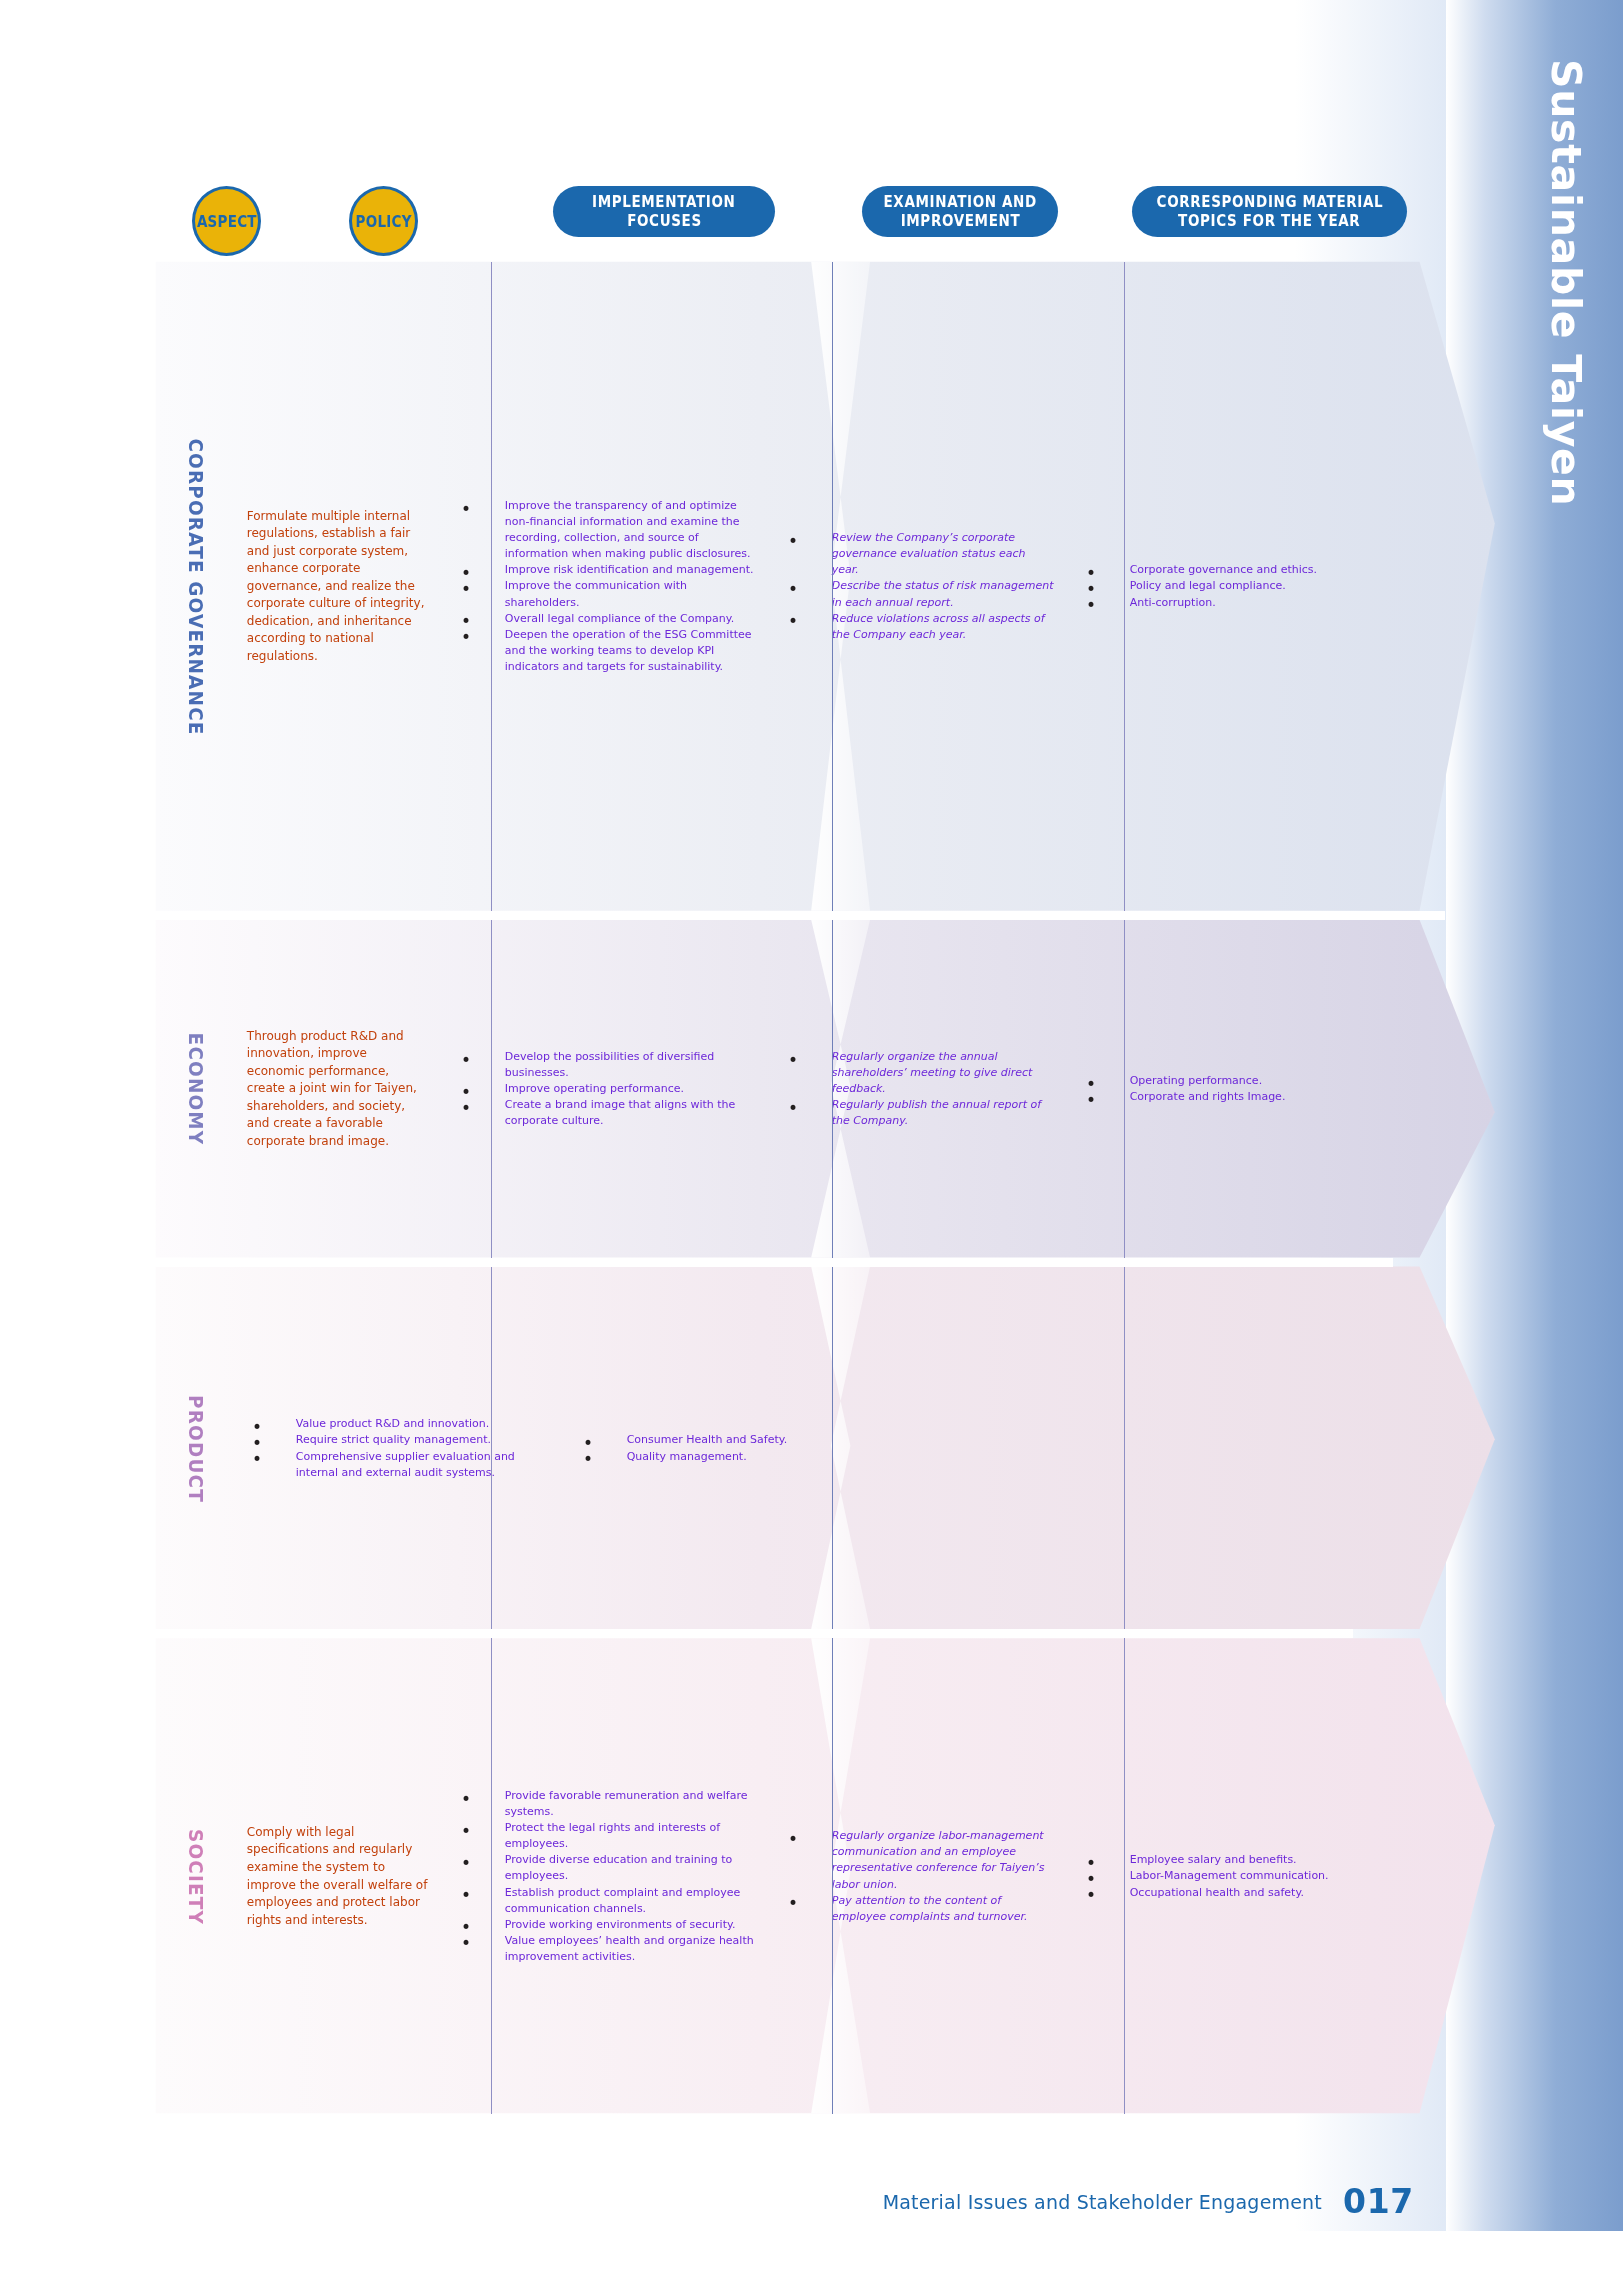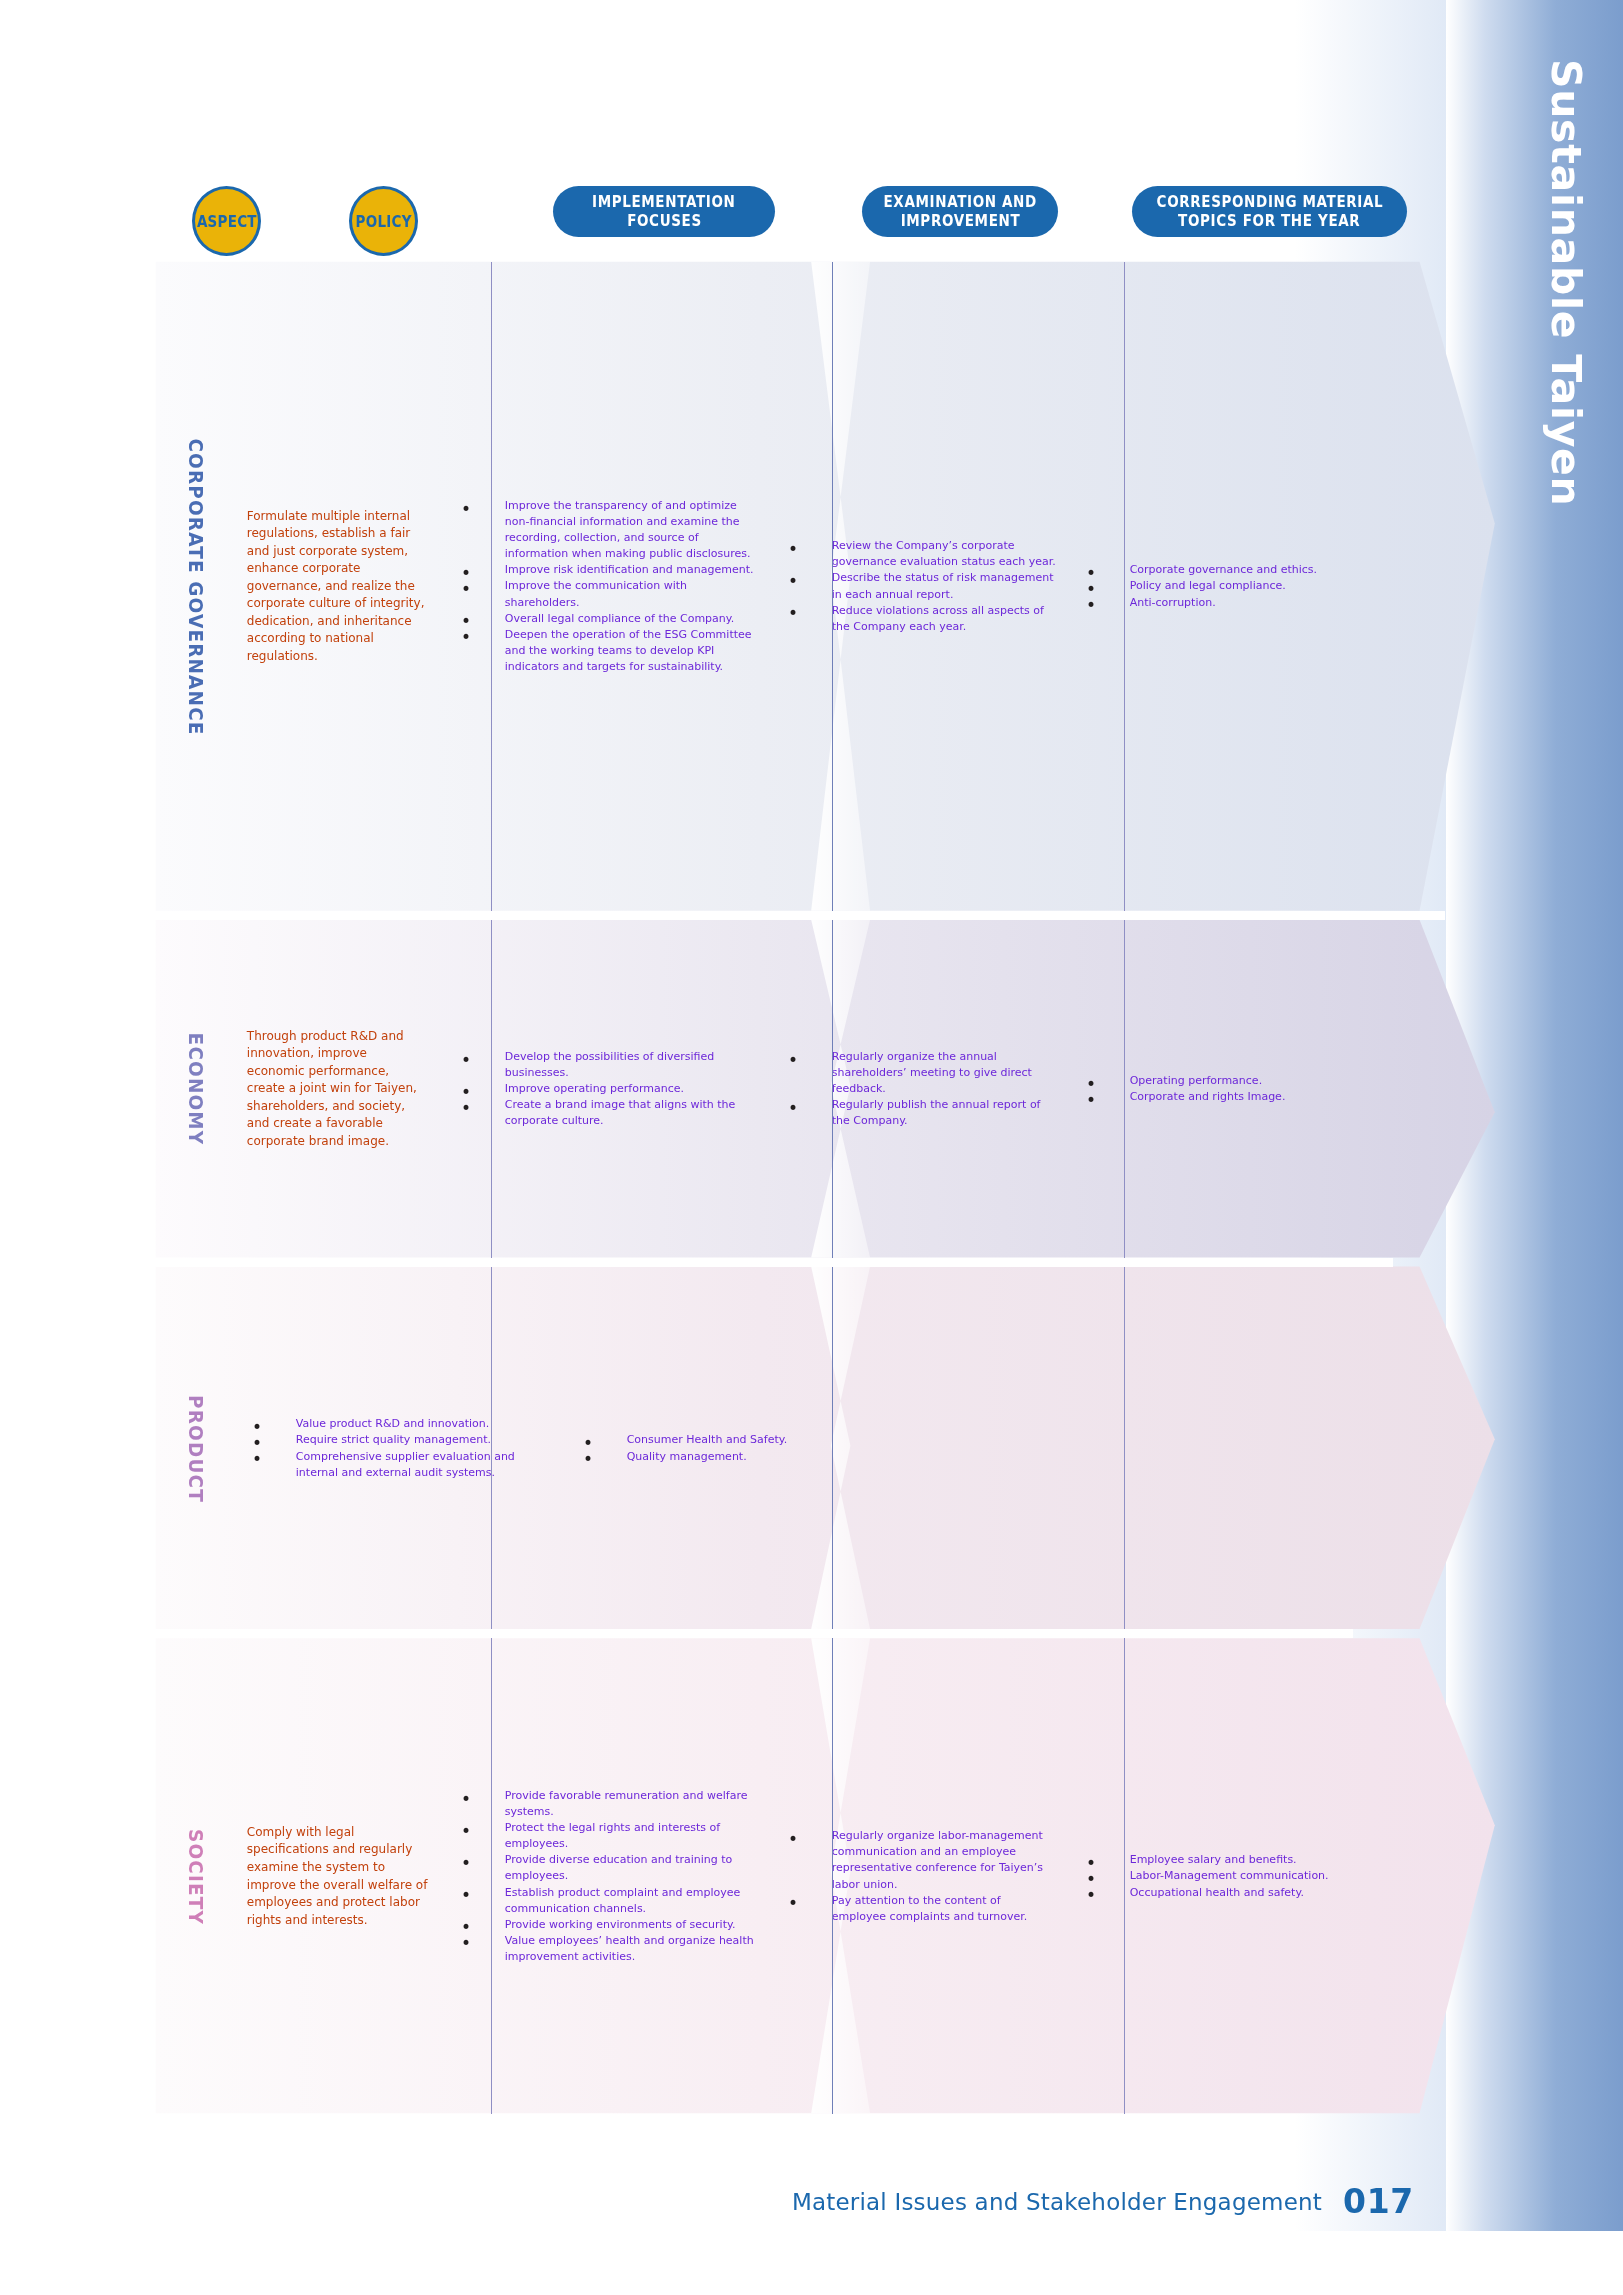--- a/index.html
+++ b/index.html
@@ -56,21 +56,21 @@
     white-space:nowrap;
   }
 
   
   .grid{position:absolute;left:0;top:262px;width:1623px;z-index:5;}
   .row{position:relative;display:flex;}
   .cell{position:relative;box-sizing:border-box;}
   .c-aspect{width:79px;flex:0 0 79px;position:relative;}
   .c-policy{width:209px;flex:0 0 209px;padding:0 15.7px 0 11.8px;}
   .c-impl{width:327px;flex:0 0 327px;padding:0 9.2px 0 11.8px;}
-  .c-exam{width:294px;flex:0 0 294px;padding:0 9.2px 0 11.8px;}
+  .c-exam{width:294px;flex:0 0 294px;padding:0 9.2px 0 11.8px;font-style:italic;}
   .c-topics{width:308px;flex:0 0 308px;padding:0 9.2px 0 15.7px;}
 
   .vline{position:absolute;top:0;bottom:0;width:1.3px;z-index:6;}
 
   .aspect-label{
     position:absolute;left:50%;top:50%;
     transform:translate(-50%,-50%) rotate(90deg);
     transform-origin:center center;
     white-space:nowrap;
     font-size:20px;font-weight:bold;letter-spacing:1.3px;
@@ -95,21 +95,21 @@
     position:absolute;left:156px;height:9.2px;background:#ffffff;z-index:8;
   }
 
   
   .footer{
     position:absolute;left:0;top:2172px;width:1623px;height:59px;z-index:9;
     display:flex;align-items:center;justify-content:flex-end;padding-right:209px;
     box-sizing:border-box;
   }
   .footer .ftxt{
-    font-size:23px;color:#1b68ad;letter-spacing:0.2px;
+    font-size:19px;color:#1b68ad;letter-spacing:0.2px;
     font-family:"DejaVu Sans","Liberation Sans",sans-serif;
   }
   .footer .fnum{
     font-size:33px;font-weight:bold;color:#1b68ad;margin-left:21px;letter-spacing:0.7px;
   }
 </style>
 </head>
 <body>
 
 <div class="right-band-fade"></div>

